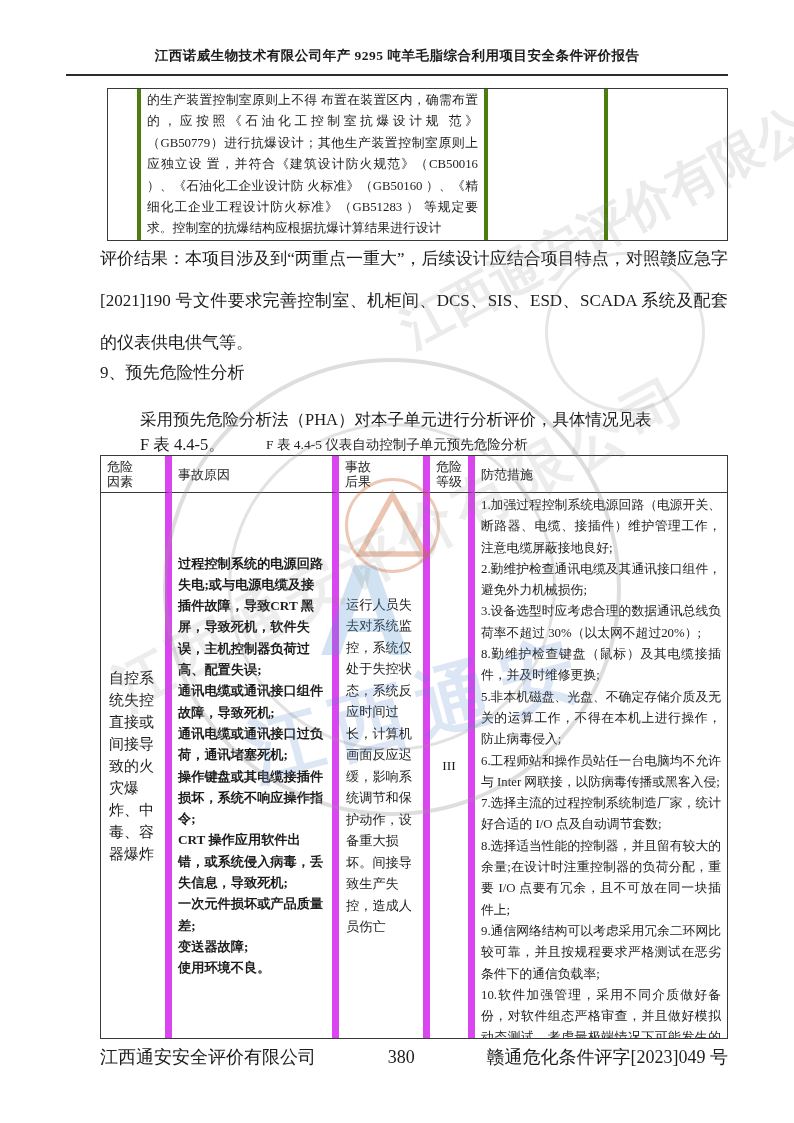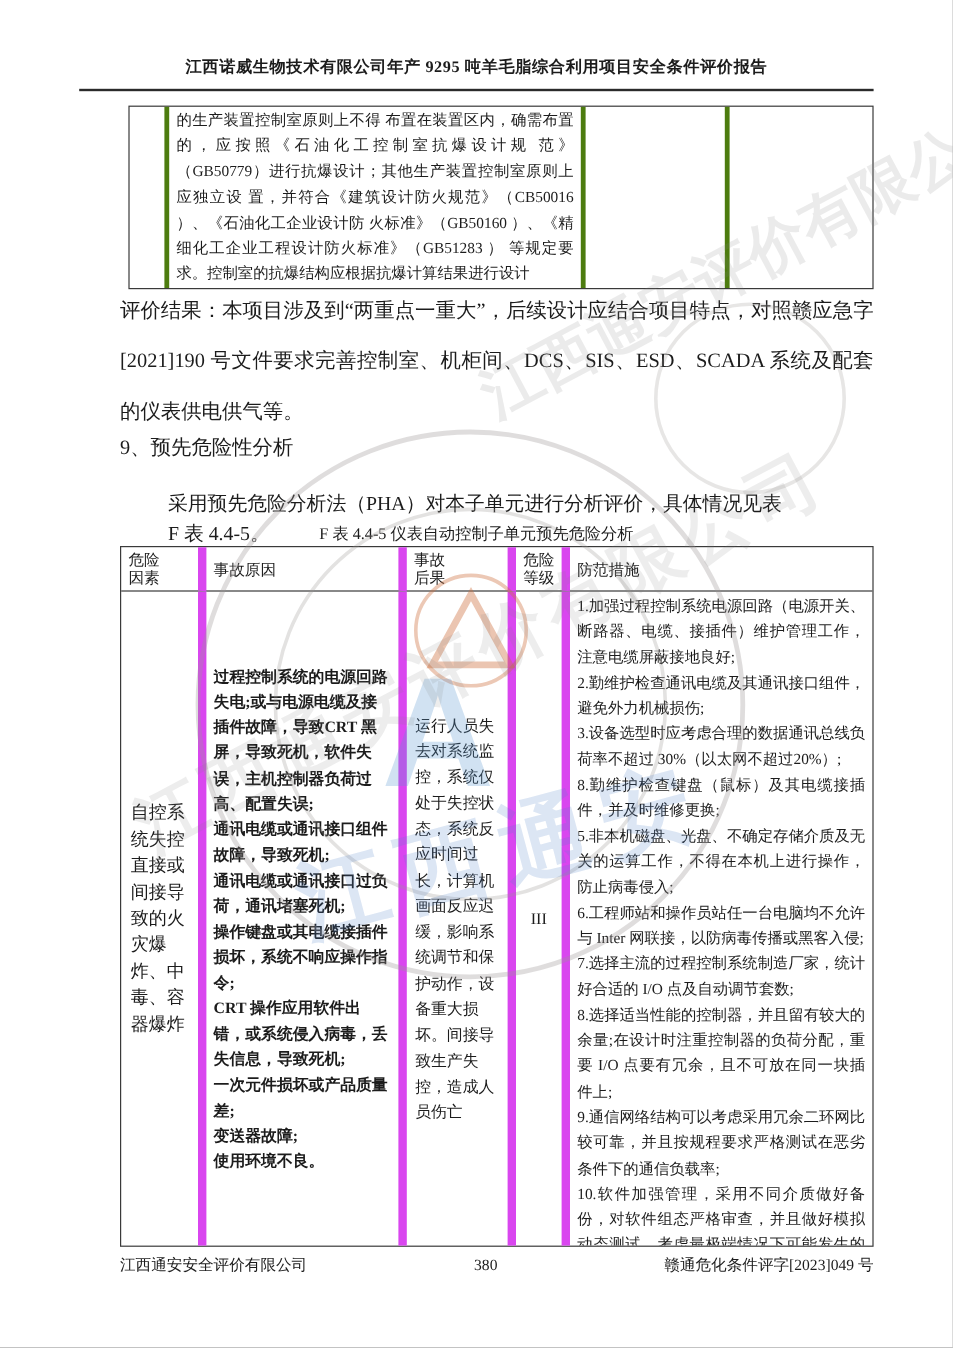--- a/index.html
+++ b/index.html
@@ -56,21 +56,21 @@
   .factor-cell { display: flex; align-items: center; padding: 0 8px; line-height: 22px; font-size: 15px; }
   .cause-cell { display: flex; flex-direction: column; justify-content: center; padding: 0 6px; line-height: 21.3px; font-size: 13.2px; font-weight: bold; }
   .consequence-cell { display: flex; align-items: center; padding: 0 7px; line-height: 21.5px; font-size: 13.2px; }
   .level-cell { display: flex; align-items: center; justify-content: center; font-size: 13.5px; }
   .measures-cell { padding: 2px 6px; line-height: 21.3px; font-size: 12.8px; text-align: justify; }
   .list-line { display: block; }
   
   .footer {
     position: absolute; top: 1045px; left: 100px; width: 628px;
     display: flex; justify-content: space-between; align-items: baseline;
-    font-size: 13px;
+    font-size: 18px;
   }
   
   .wm-layer { position: absolute; inset: 0; pointer-events: none; z-index: 10; }
   .wm-circle { position: absolute; border-radius: 50%; }
   .wm-circle-big   { left: 163px; top: 358px; width: 458px; height: 458px; border: 4px solid rgba(155,150,148,0.32); }
   .wm-circle-inner { left: 228px; top: 423px; width: 328px; height: 328px; border: 3px solid rgba(155,150,148,0.28); }
   .wm-circle-top   { left: 545px; top: 252px; width: 160px; height: 160px; border: 3px solid rgba(160,155,150,0.25); }
   .wm-logo-circle  { left: 345px; top: 478px; width: 95px; height: 95px; border: 3px solid rgba(205,110,60,0.38); }
   .wm-logo-tri { position: absolute; left: 345px; top: 478px; width: 95px; height: 95px; }
   .wm-letter {

